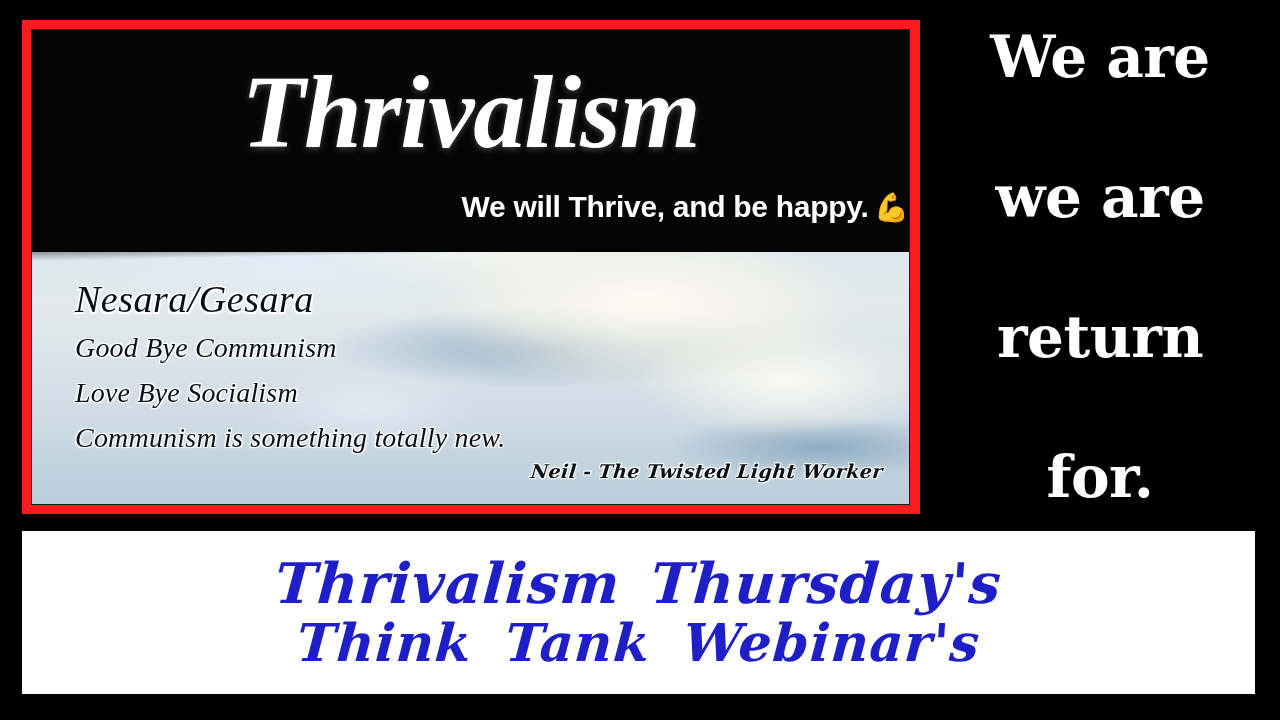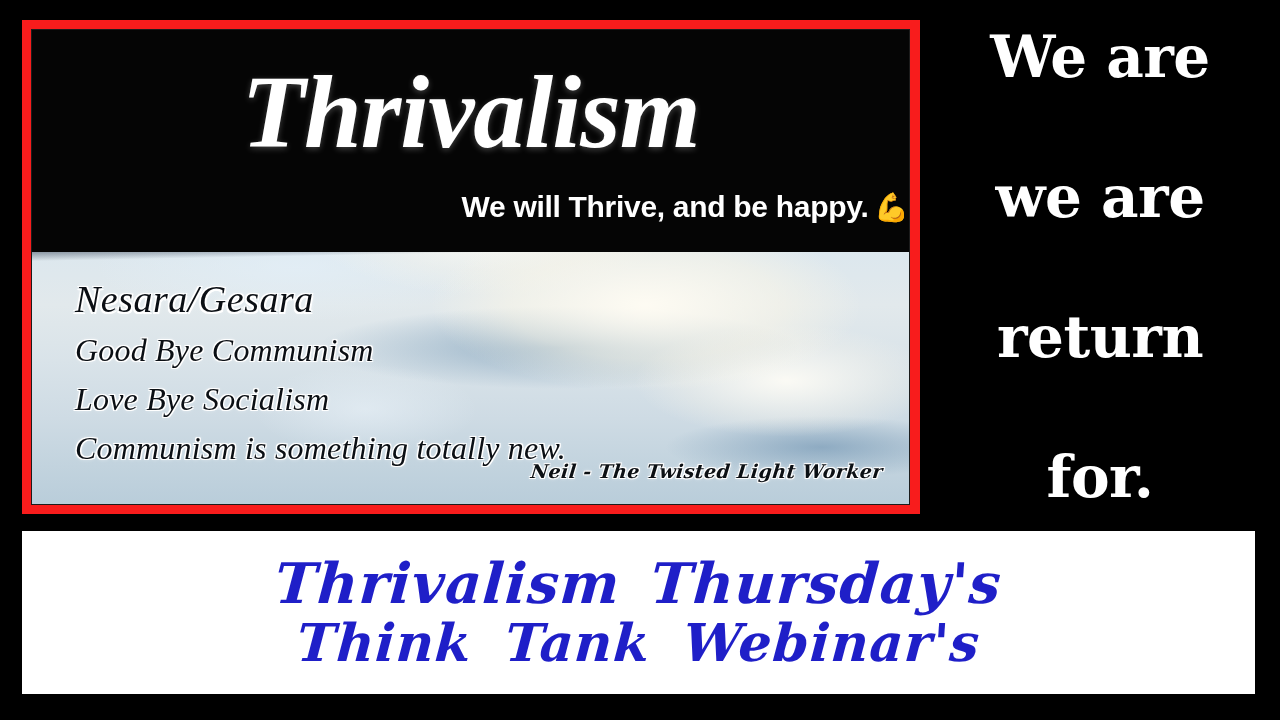--- a/index.html
+++ b/index.html
@@ -157,21 +157,21 @@
     font-size: 38px;
     line-height: 1.05;
     letter-spacing: 0.5px;
     margin-bottom: 14px;
     text-shadow:
       -1.5px -1.5px 0 #ffffff,  1.5px -1.5px 0 #ffffff,
       -1.5px  1.5px 0 #ffffff,  1.5px  1.5px 0 #ffffff,
        0 0 5px rgba(255,255,255,0.95);
   }
   .earth-line {
-    font-size: 32px;
+    font-size: 28px;
     line-height: 1.0;
     margin-bottom: 17px;
     letter-spacing: 0.2px;
     text-shadow:
       -1.2px -1.2px 0 #ffffff,  1.2px -1.2px 0 #ffffff,
       -1.2px  1.2px 0 #ffffff,  1.2px  1.2px 0 #ffffff,
        0 0 4px rgba(255,255,255,0.9);
   }
   .earth-line:last-child { margin-bottom: 0; }
 

